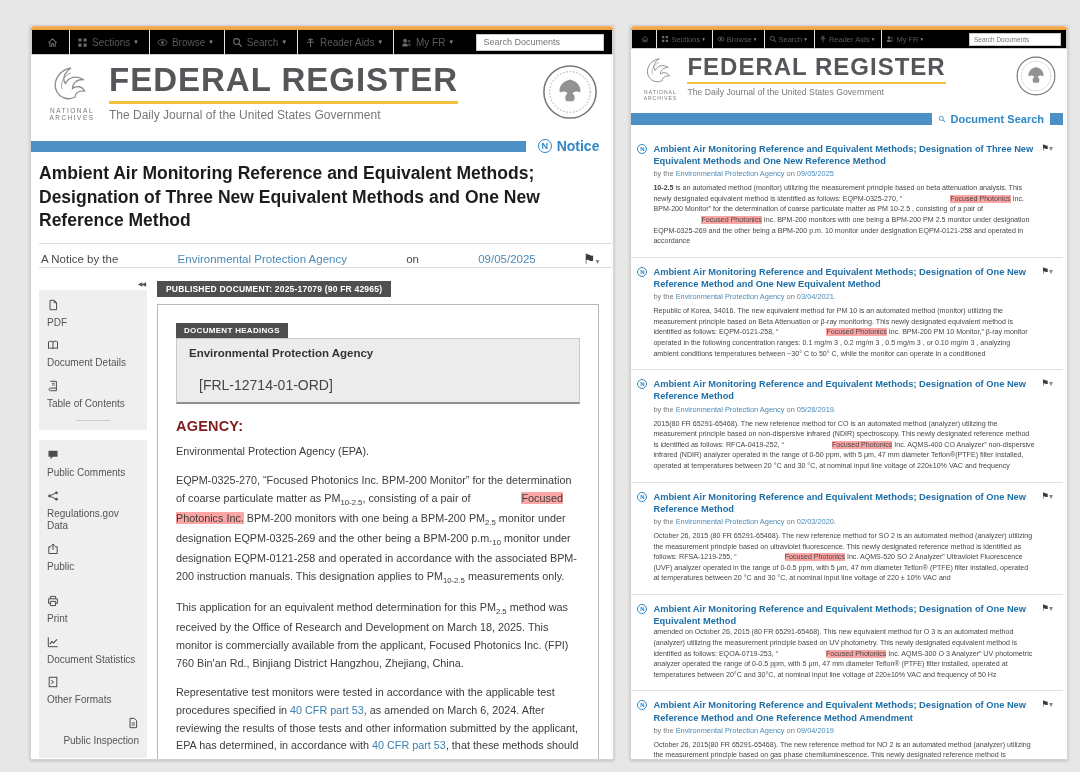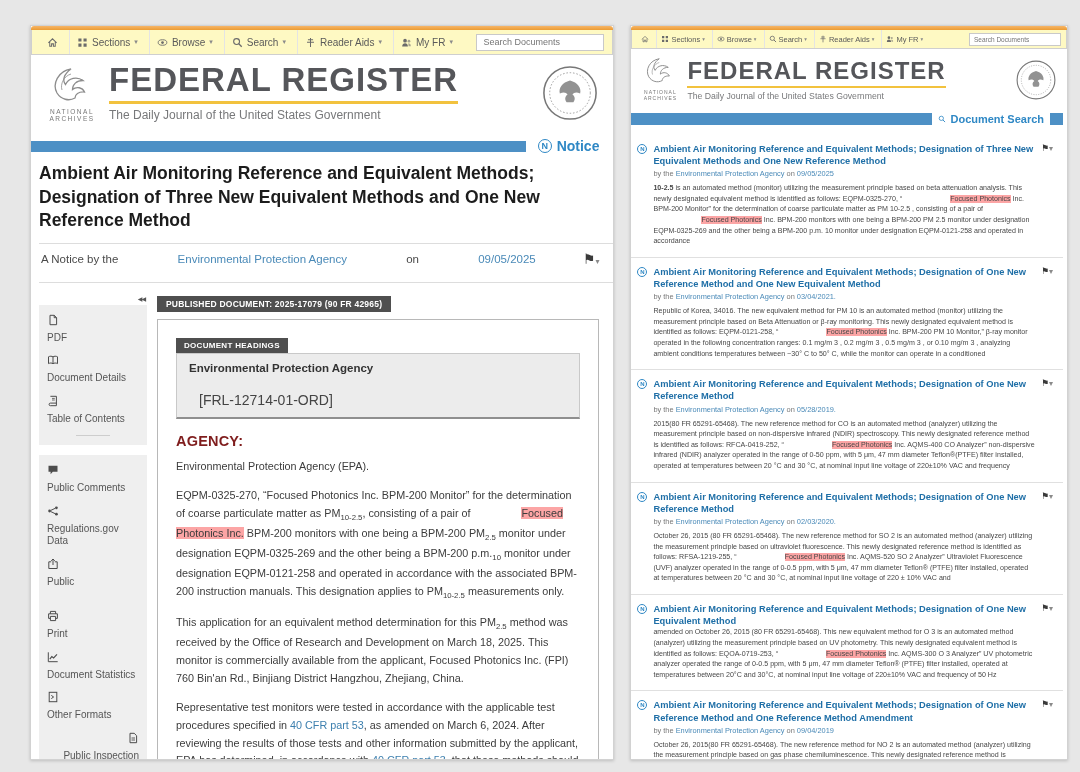--- a/index.html
+++ b/index.html
@@ -4,36 +4,36 @@
 <style>
   * { margin:0; padding:0; box-sizing:border-box; }
   html,body { width:1080px; height:772px; background:#e7e7e7; font-family:"Liberation Sans","DejaVu Sans",sans-serif; }
   .page { display:flex; gap:16px; padding:25px 12px 12px 30px; width:1080px; height:772px; }
   .panel { background:#fff; border:1px solid #d2d2d2; box-shadow:0 1px 3px rgba(0,0,0,.18); overflow:hidden; position:relative; }
   .panel.left  { width:585px; height:735px; }
   .panel.right { width:438px; height:735px; }
 
   
   .orange-strip { height:4px; background:linear-gradient(#f6b568,#ec9c33); border-radius:3px 3px 0 0; }
-  .topnav { display:flex; align-items:center; border:1px solid #cfcfcf; border-top:none; background:#fef9c3; color:#5a5a5a; }
+  .topnav { display:flex; align-items:center; border:1px solid #cfcfcf; border-top:none; background:#000000; color:#5a5a5a; }
   .panel.left  .topnav { height:25px; font-size:10px; padding:0 8px; gap:4px; }
   .panel.right .topnav { height:19px; font-size:7.5px; padding:0 5px; gap:3px; }
   .nav-item { display:flex; align-items:center; gap:4px; padding:0 7px; height:100%; border-left:1px solid #e4e4e4; white-space:nowrap; cursor:pointer; }
   .panel.right .nav-item { padding:0 4px; gap:2px; }
   .nav-item:first-child { border-left:none; }
   .caret { font-size:.7em; color:#8a8a8a; }
   .nicon { width:11px; height:11px; color:#6b6b6b; flex:none; }
   .panel.right .nicon { width:8px; height:8px; }
   .nav-search { margin-left:auto; }
   .nav-search input { border:1px solid #c9c9c9; color:#9a9a9a; background:#fff; }
   .panel.left  .nav-search input { width:128px; height:17px; font-size:9px; padding:0 6px; }
   .panel.right .nav-search input { width:92px; height:13px; font-size:6.5px; padding:0 4px; }
 
   
-  .masthead { display:flex; align-items:flex-end; }
+  .masthead { display:flex; align-items:flex-start; }
   .panel.left  .masthead { padding:8px 14px 6px 18px; gap:14px; }
   .panel.right .masthead { padding:6px 10px 4px 12px; gap:10px; }
   .arch { text-align:center; color:#8d8d8d; flex:none; }
   .arch-caption { letter-spacing:1.5px; color:#777; }
   .panel.left  .arch-caption { font-size:6.5px; }
   .panel.right .arch-caption { font-size:5px; letter-spacing:1px; }
   .fr-title { font-weight:bold; color:#55565a; letter-spacing:1px; line-height:1; white-space:nowrap; }
   .panel.left  .fr-title { font-size:33px; }
   .panel.right .fr-title { font-size:24px; }
   .fr-rule { height:3px; background:#f2c23e; margin:5px 0 4px; }
@@ -51,21 +51,21 @@
   .notice-badge .ncircle { width:14px; height:14px; font-size:9px; }
 
   .searchbar-row { display:flex; align-items:center; gap:6px; padding:8px 4px 6px 0; }
   .blue-bar2 { flex:1; height:12px; background:#4d90c5; }
   .docsearch-label { display:flex; align-items:center; gap:4px; color:#2f88c5; font-weight:bold; font-size:11px; white-space:nowrap; }
   .docsearch-label .nicon { color:#2f88c5; width:11px; height:11px; }
   .blue-chip { width:13px; height:12px; background:#4d90c5; flex:none; }
 
   
   .doc-title { font-size:17.5px; font-weight:bold; color:#1c1c1c; line-height:1.35; padding:4px 18px 10px 8px; }
-  .byline-row { display:flex; align-items:center; border-top:1px solid #ddd; border-bottom:1px solid #ddd; margin:0 0 10px 8px; padding:7px 14px 15px 2px; font-size:11.5px; color:#4a4a4a;gap:28px; }
+  .byline-row { display:flex; align-items:center; border-top:1px solid #ddd; border-bottom:1px solid #ddd; margin:0 0 10px 8px; padding:7px 14px 0 2px; font-size:11.5px; color:#4a4a4a;gap:28px; }
   .link { color:#4a8ab8; text-decoration:none; cursor:pointer; }
   .flag-btn { margin-left:auto; color:#3a3a3a; font-size:14px; cursor:pointer; white-space:nowrap; }
   .flag-btn .caret { font-size:8px; }
 
   .content-row { display:flex; padding:0 14px 0 8px; gap:10px; }
   .sidebar { width:108px; flex:none; font-size:10px; color:#555; }
   .collapse { text-align:right; font-size:6px; color:#555; letter-spacing:-1px; padding:2px 2px 3px; cursor:pointer; }
   .side-block { background:#efefef; padding:9px 8px; }
   .side-block + .side-block { margin-top:10px; }
   .side-item { display:flex; gap:6px; align-items:flex-start; margin-bottom:10px; line-height:1.25; cursor:pointer;flex-direction:column; }

